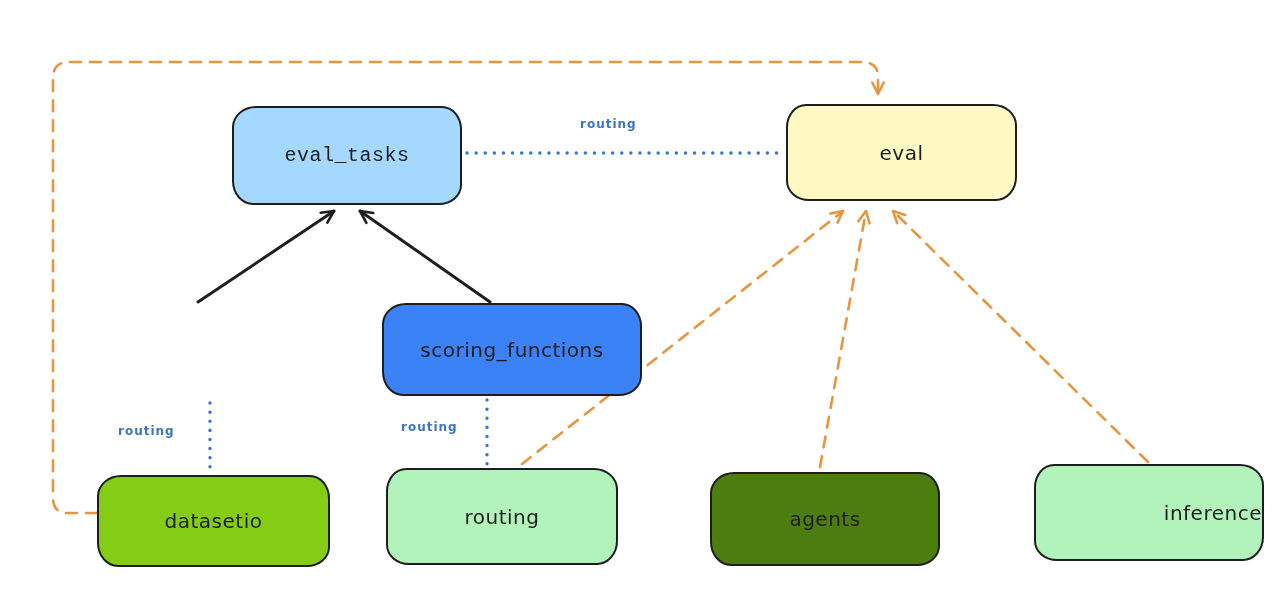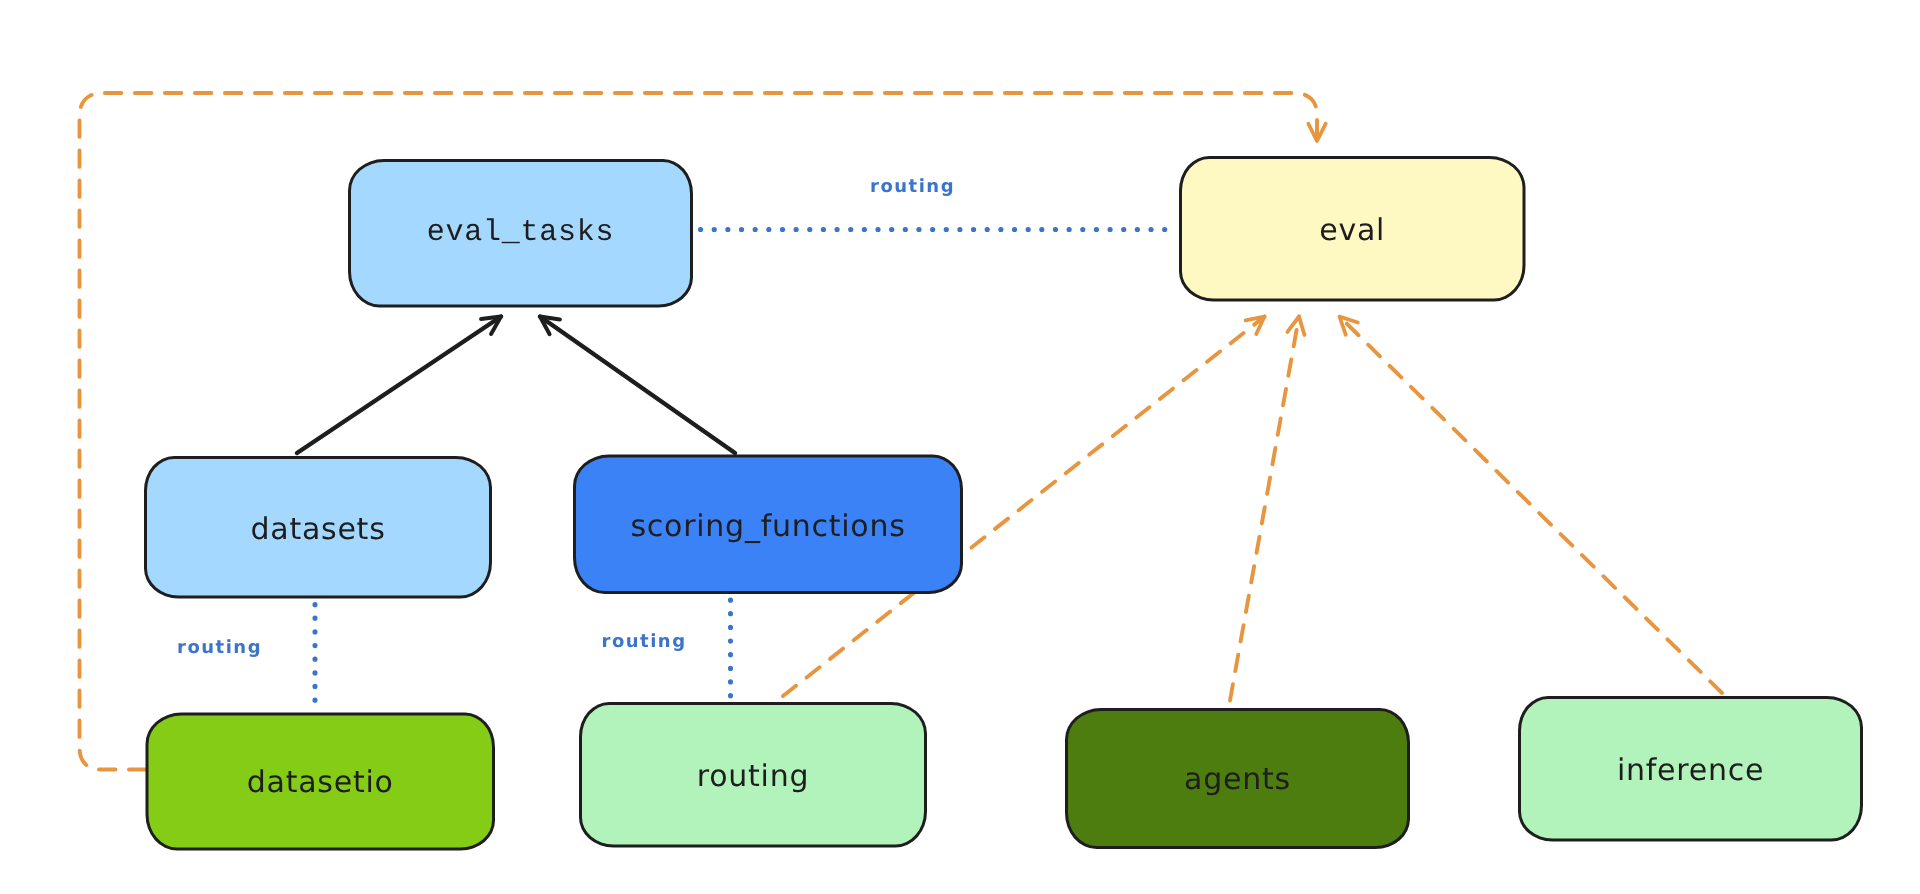--- a/index.html
+++ b/index.html
@@ -67,41 +67,38 @@
   </svg>
 
   <div class="node r1" style="left: 232px; top: 106px; width: 230px; height: 99px; background: rgb(165, 216, 255); font-family: Liberation Mono, monospace;">
     <span>eval_tasks</span>
   </div>
 
   <div class="node r2" style="left: 786px; top: 104px; width: 231px; height: 97px; background: #fef9c3;">
     <span>eval</span>
   </div>
 
-  <div class="node r2" style="left: 96px; top: 304px; width: 232px; height: 95px; background: rgb(165, 216, 255);">
-    <span>datasets</span>
-  </div>
 
   <div class="node r1" style="left: 382px; top: 303px; width: 260px; height: 93px; background: #3b82f6;">
     <span>scoring_functions</span>
   </div>
 
   <div class="node r1" style="left: 97px; top: 475px; width: 233px; height: 92px; background: #84cc16;">
     <span>datasetio</span>
   </div>
 
   <div class="node r2" style="left: 386px; top: 468px; width: 232px; height: 97px; background: rgb(178, 242, 187);">
     <span>routing</span>
   </div>
 
   <div class="node r1" style="left: 710px; top: 472px; width: 230px; height: 94px; background: #4d7c0f;">
     <span>agents</span>
   </div>
 
-  <div class="node r2" style="left: 1012px; top: 464px; width: 230px; height: 97px; background: rgb(178, 242, 187);">
+  <div class="node r2" style="left: 1034px; top: 464px; width: 230px; height: 97px; background: rgb(178, 242, 187); justify-content: flex-end;">
     <span>inference</span>
   </div>
 
   <div class="edge-label" style="left:580px;top:117px;">routing</div>
   <div class="edge-label" style="left:118px;top:424px;">routing</div>
   <div class="edge-label" style="left:401px;top:420px;">routing</div>
 
 </div>
 
 </body></html>

